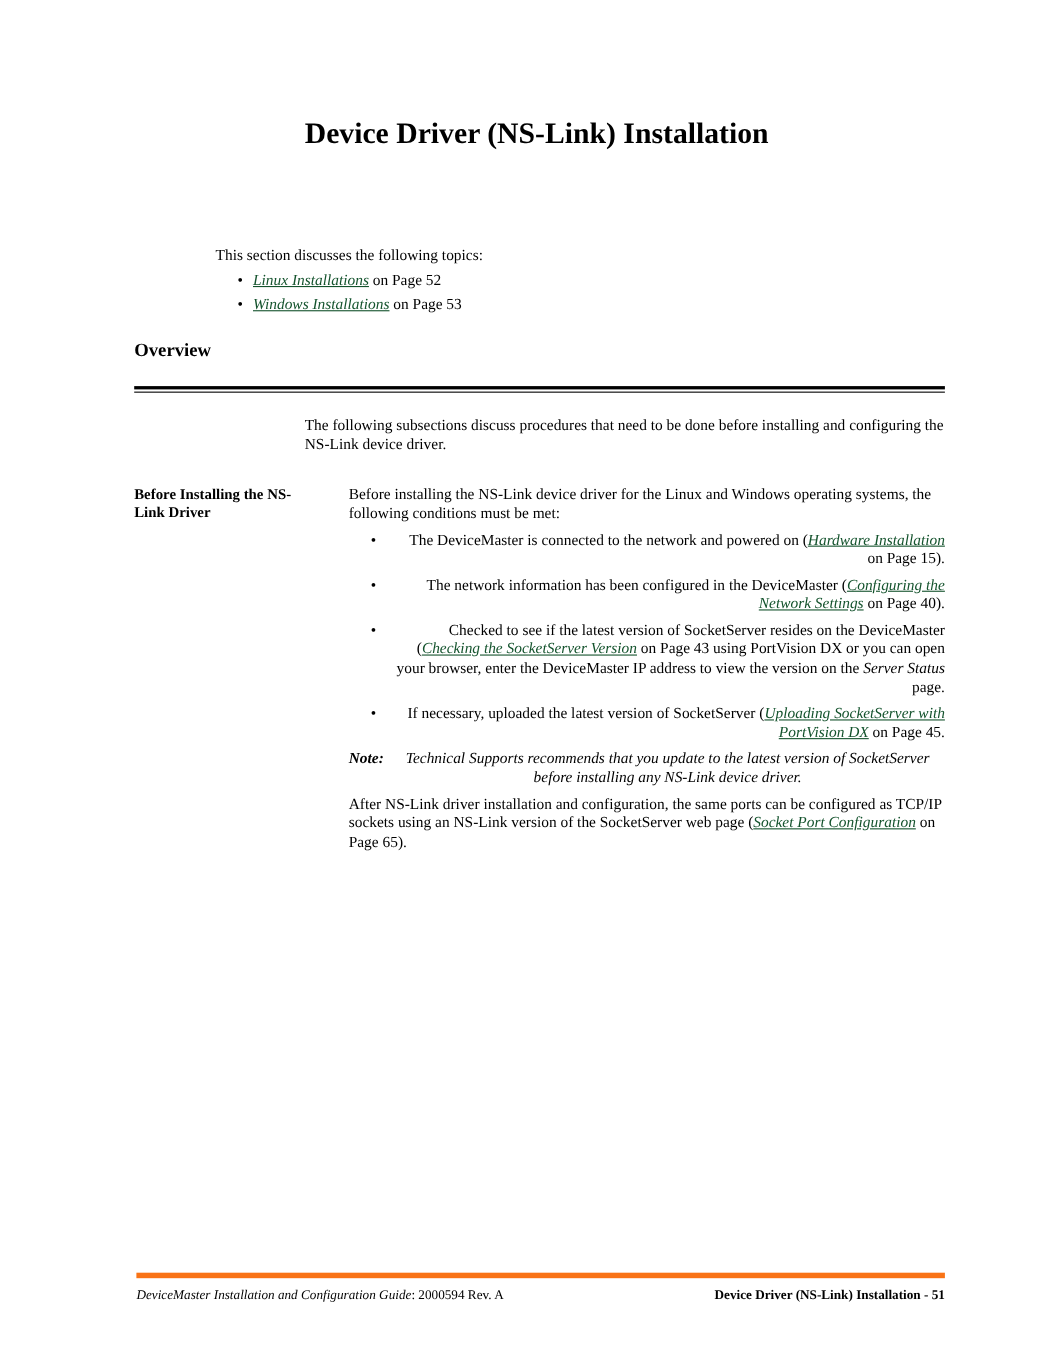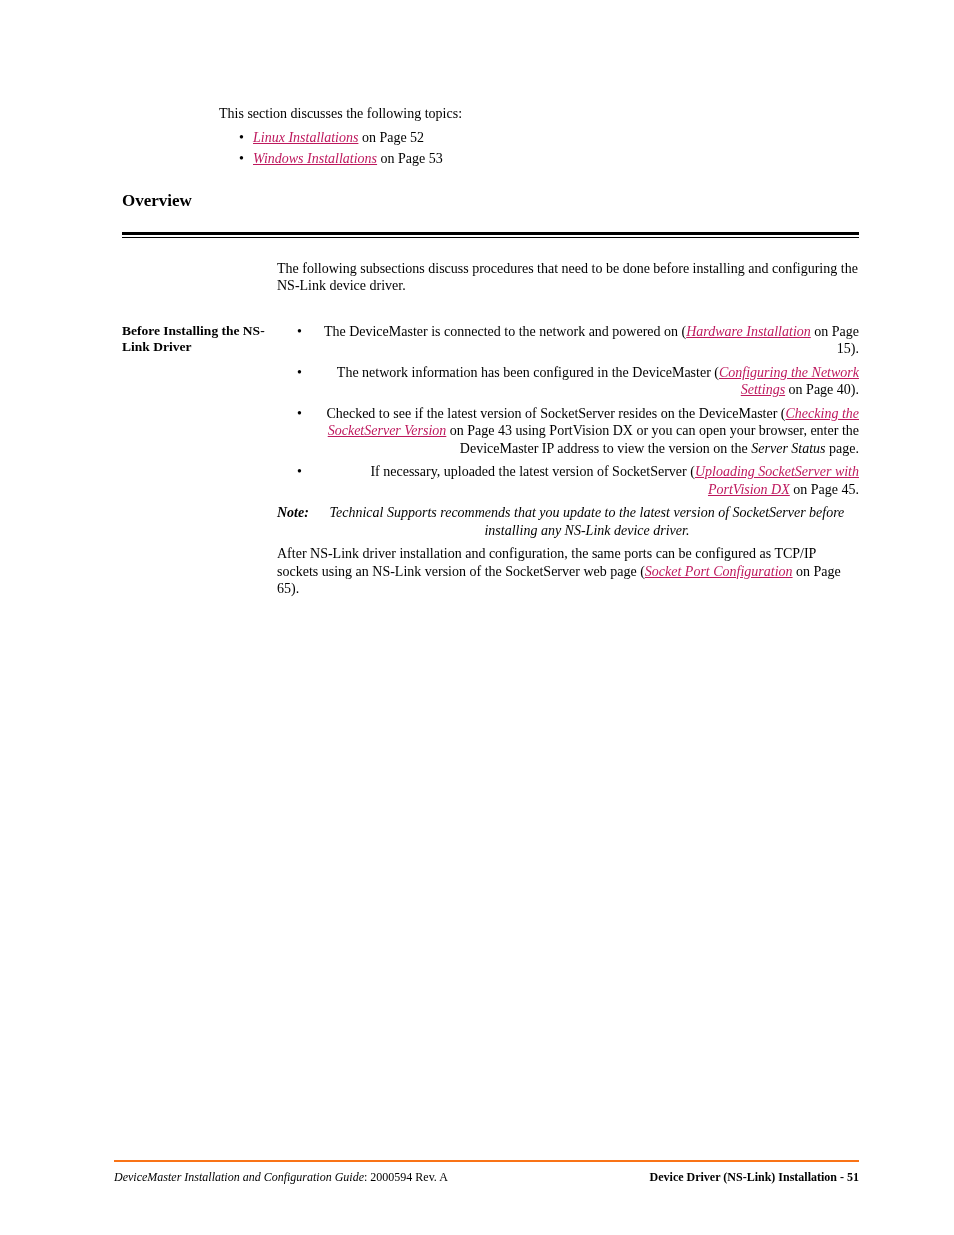--- a/index.html
+++ b/index.html
@@ -23,21 +23,21 @@
       height: 100%;
     }
     h1.title {
       font-size: 27px;
       font-weight: bold;
       margin: 0 0 85px 155px;
       padding: 0;
       letter-spacing: 0;
     }
     .intro {
-      margin-left: 97px;
+      margin-left: 74px;
       margin-bottom: 22px;
     }
     .intro p {
       margin: 0 0 6px 0;
     }
     ul.top-list {
       list-style: none;
       padding: 0;
       margin: 0 0 0 20px;
     }
@@ -64,20 +64,21 @@
       height: 2px;
       margin: 2px 0 22px 0;
     }
     .overview-intro {
       margin-left: 155px;
       margin-bottom: 28px;
     }
     .two-col {
       display: flex;
       align-items: flex-start;
+      gap: 40px;
     }
     .side-head {
       width: 155px;
       flex: 0 0 155px;
       font-weight: bold;
       font-size: 13.5px;
       line-height: 1.2;
       padding-right: 8px;
       box-sizing: border-box;
     }
@@ -98,58 +99,59 @@
       margin-bottom: 6px;
       text-align: right;
     }
     ul.body-list li::before {
       content: "•";
       position: absolute;
       left: 0;
       top: 0;
     }
     a.xref {
-      color: #be185d;
+      color: #14532d;
       text-decoration: underline;
       font-style: italic;
     }
     .note {
       margin: 4px 0 6px 0;
       font-style: italic;
       display:flex;
       text-align:center;
     }
     .note .note-label {
       font-weight: bold;
       padding-right:6px;
       flex:0 0 auto;
     }
     .footer {
       position: absolute;
-      left: 114px;
+      left: 124px;
       right: 95px;
       bottom: 50px;
-      border-top: 2px solid #f97316;
+      border-top: 5px solid #f97316;
       padding-top: 8px;
       display: flex;
       justify-content: space-between;
       font-size: 12px;
     }
     .footer .left {
       font-style: italic;
     }
     .footer .left .plain { font-style: normal; }
     .footer .right { font-weight: bold; }
     .em { font-style: italic; }
   </style>
 </head>
 <body>
 
 <div class="page">
 
+  <h1 class="title">Device Driver (NS-Link) Installation</h1>
 
   <div class="intro">
     <p>This section discusses the following topics:</p>
     <ul class="top-list">
       <li>
         <a class="xref" href="#">Linux Installations</a><span> on Page 52</span>
       </li>
       <li>
         <a class="xref" href="#">Windows Installations</a><span> on Page 53</span>
       </li>
@@ -159,20 +161,21 @@
   <h2 class="section">Overview</h2>
   <div class="double-rule"></div>
 
   <div class="overview-intro">
     <p>The following subsections discuss procedures that need to be done before installing and configuring the NS-Link device driver.</p>
   </div>
 
   <div class="two-col">
     <div class="side-head">Before Installing the NS-Link Driver</div>
     <div class="col-body">
+      <p>Before installing the NS-Link device driver for the Linux and Windows operating systems, the following conditions must be met:</p>
       <ul class="body-list">
         <li>
           <span>The DeviceMaster is connected to the network and powered on (</span><a class="xref" href="#">Hardware Installation</a><span> on Page 15).</span>
         </li>
         <li>
           <span>The network information has been configured in the DeviceMaster (</span><a class="xref" href="#">Configuring the Network Settings</a><span> on Page 40).</span>
         </li>
         <li>
           <span>Checked to see if the latest version of SocketServer resides on the DeviceMaster (</span><a class="xref" href="#">Checking the SocketServer Version</a><span> on Page 43 using PortVision DX or you can open your browser, enter the DeviceMaster IP address to view the version on the </span><span class="em">Server Status</span><span> page.</span>
         </li>

